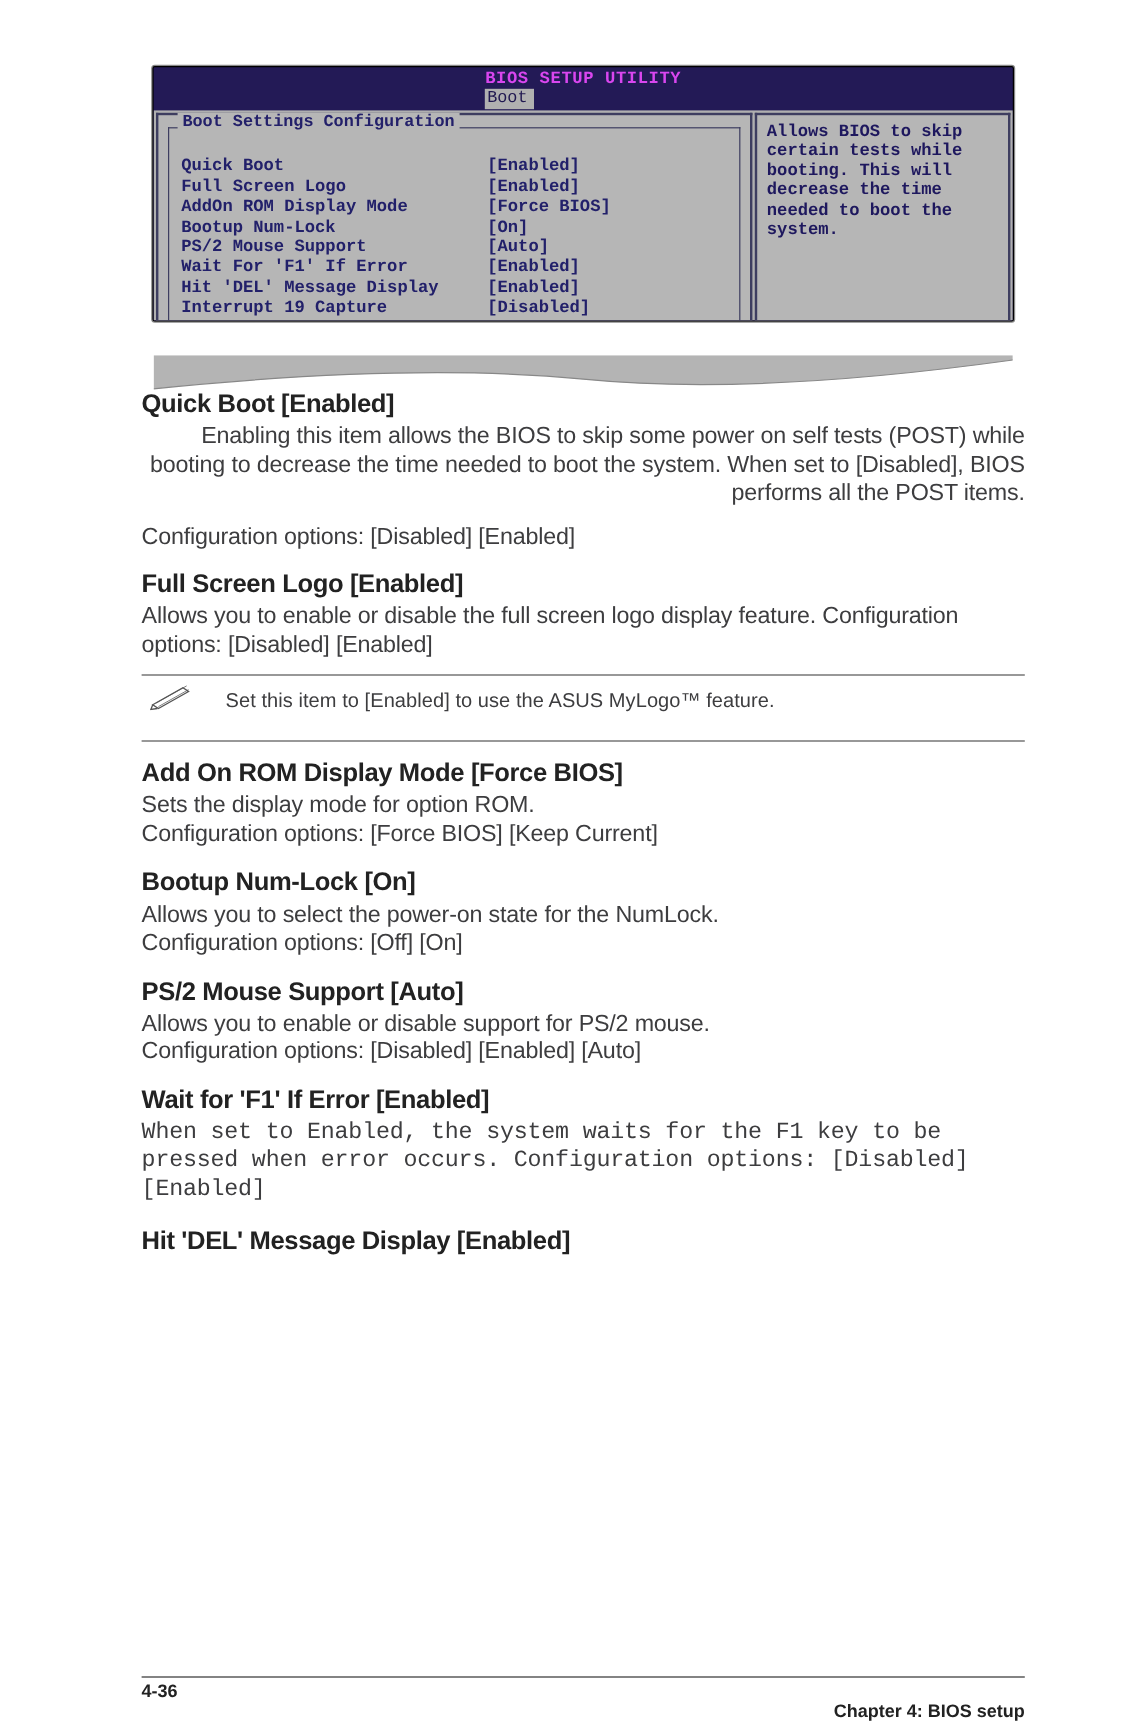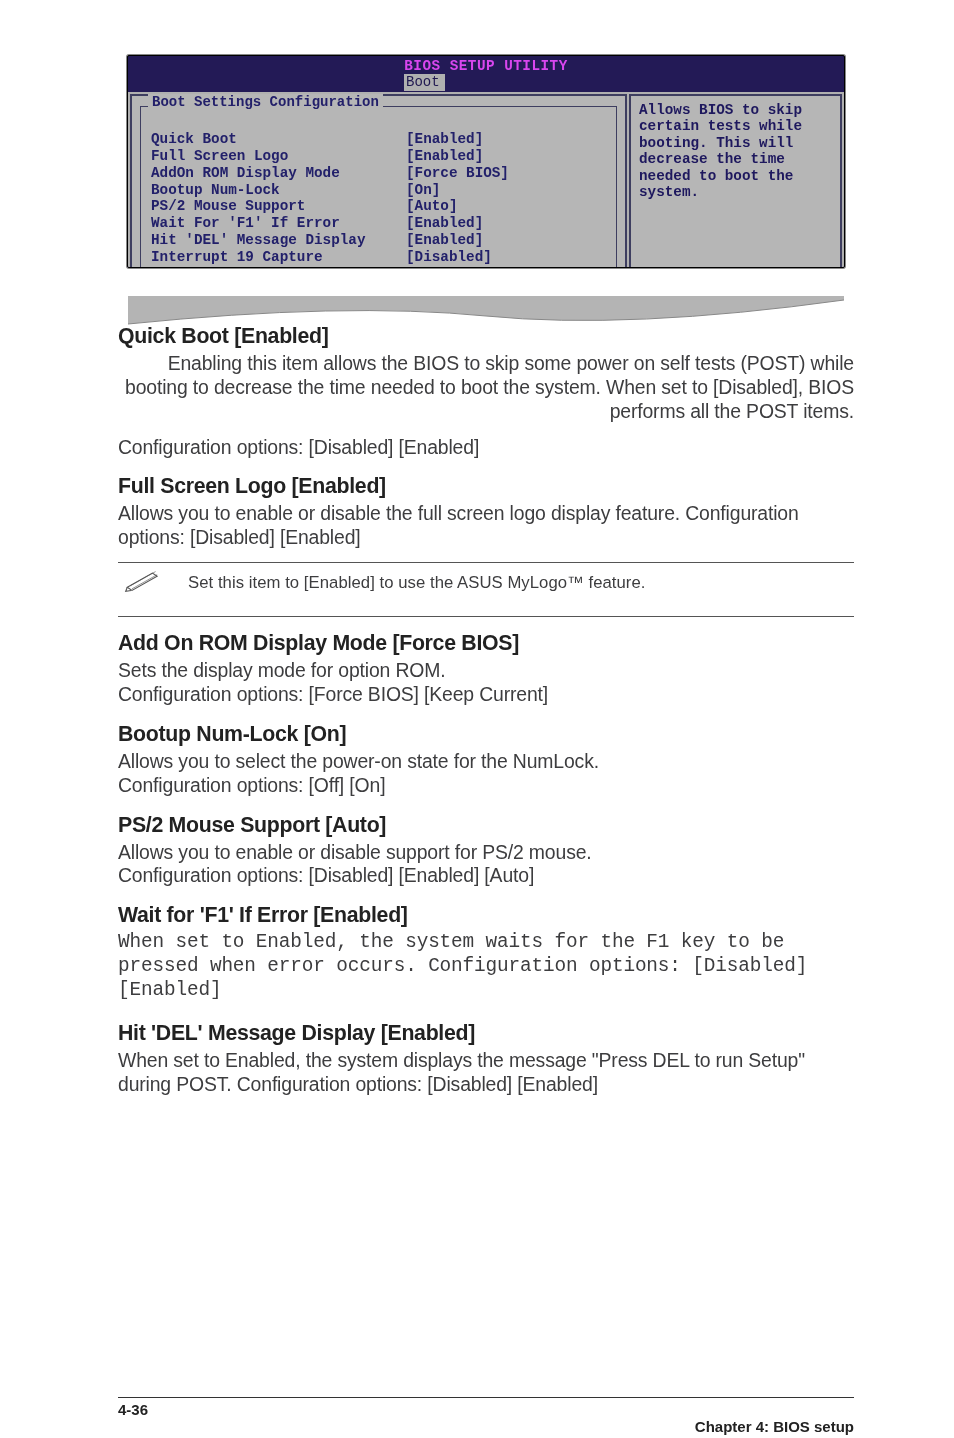--- a/index.html
+++ b/index.html
@@ -253,20 +253,19 @@
   <p class="para">Configuration options: [Off] [On]</p>
 
   <h3 class="h3">PS/2 Mouse Support [Auto]</h3>
   <p class="para" style="margin-bottom:0;"><span>Allows you to enable or disable support for PS/2 mouse.</span></p>
   <p class="para">Configuration options: [Disabled] [Enabled] [Auto]</p>
 
   <h3 class="h3">Wait for 'F1' If Error [Enabled]</h3>
   <p class="para" style="margin-bottom:18px;font-family:Liberation Mono, monospace;">When set to Enabled, the system waits for the F1 key to be pressed when error occurs. Configuration options: [Disabled] [Enabled]</p>
 
   <h3 class="h3">Hit 'DEL' Message Display [Enabled]</h3>
-  <p class="para">When set to Enabled, the system displays the message "Press DEL to run Setup" during POST. Configuration options: [Disabled] [Enabled]</p>
 
 </div>
 
 <div class="footer">
   <span class="left">4-36</span>
   <span class="right">Chapter 4: BIOS setup</span>
 </div>
 
 </body></html>

